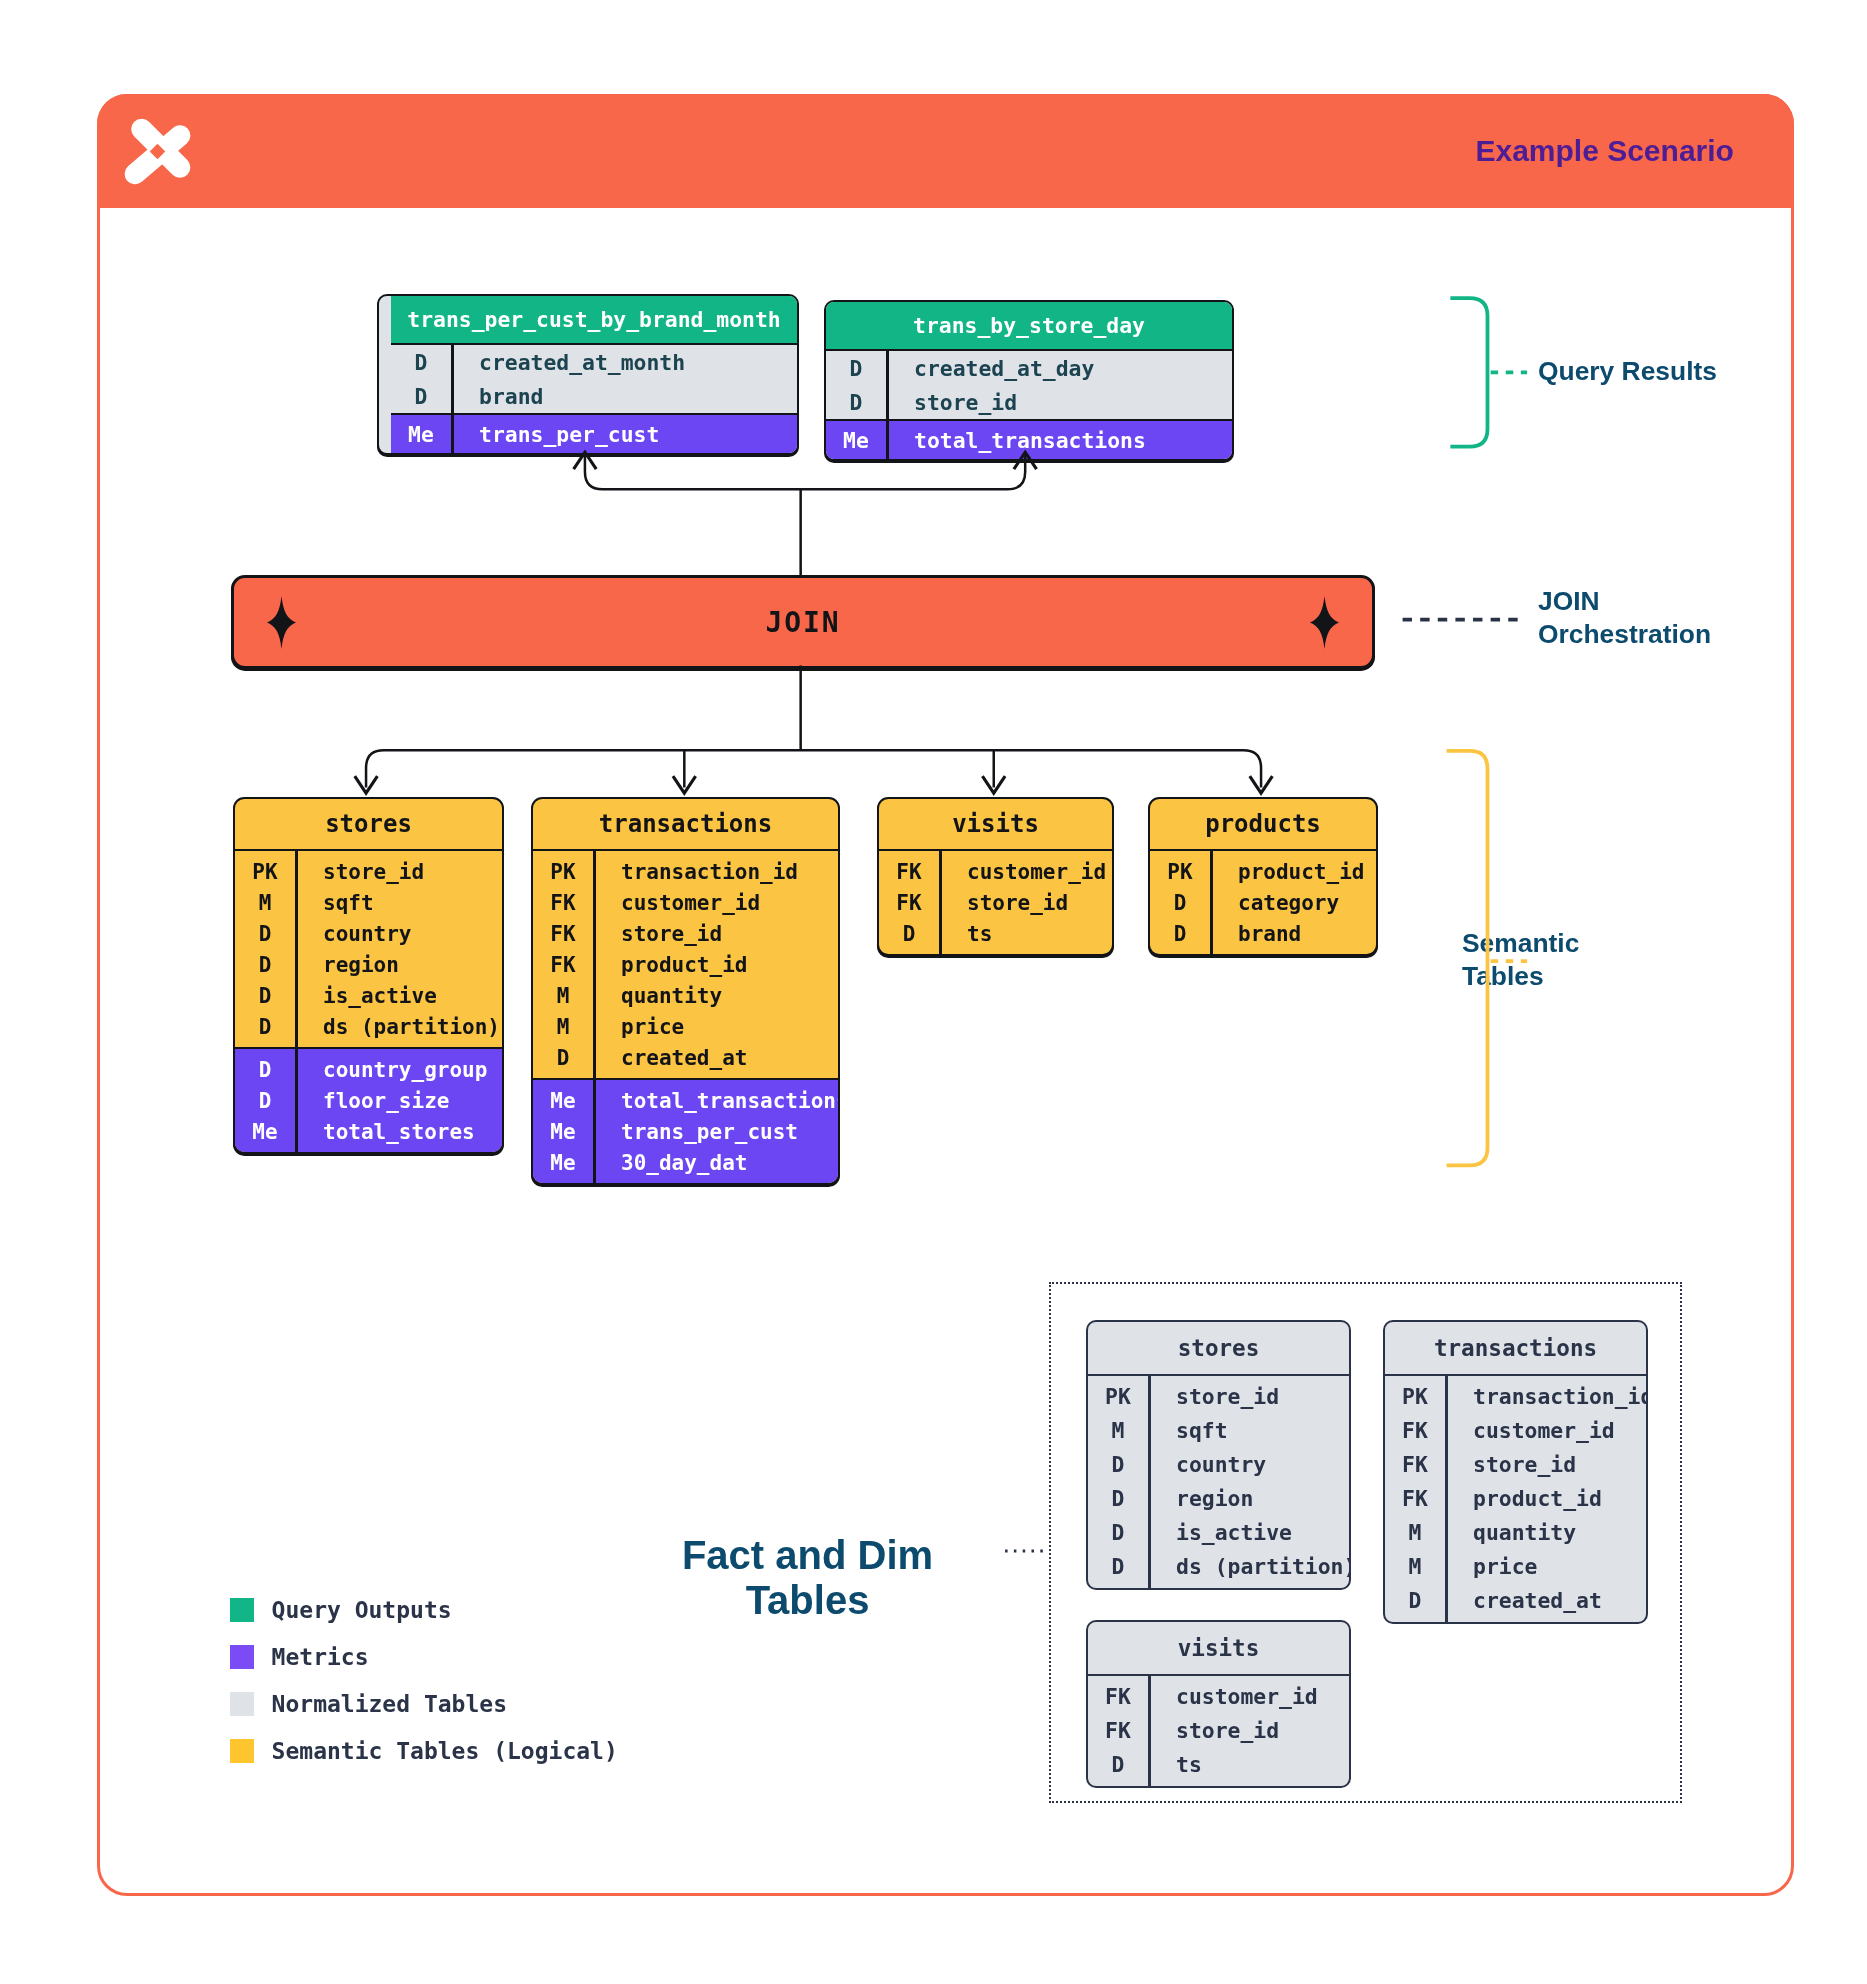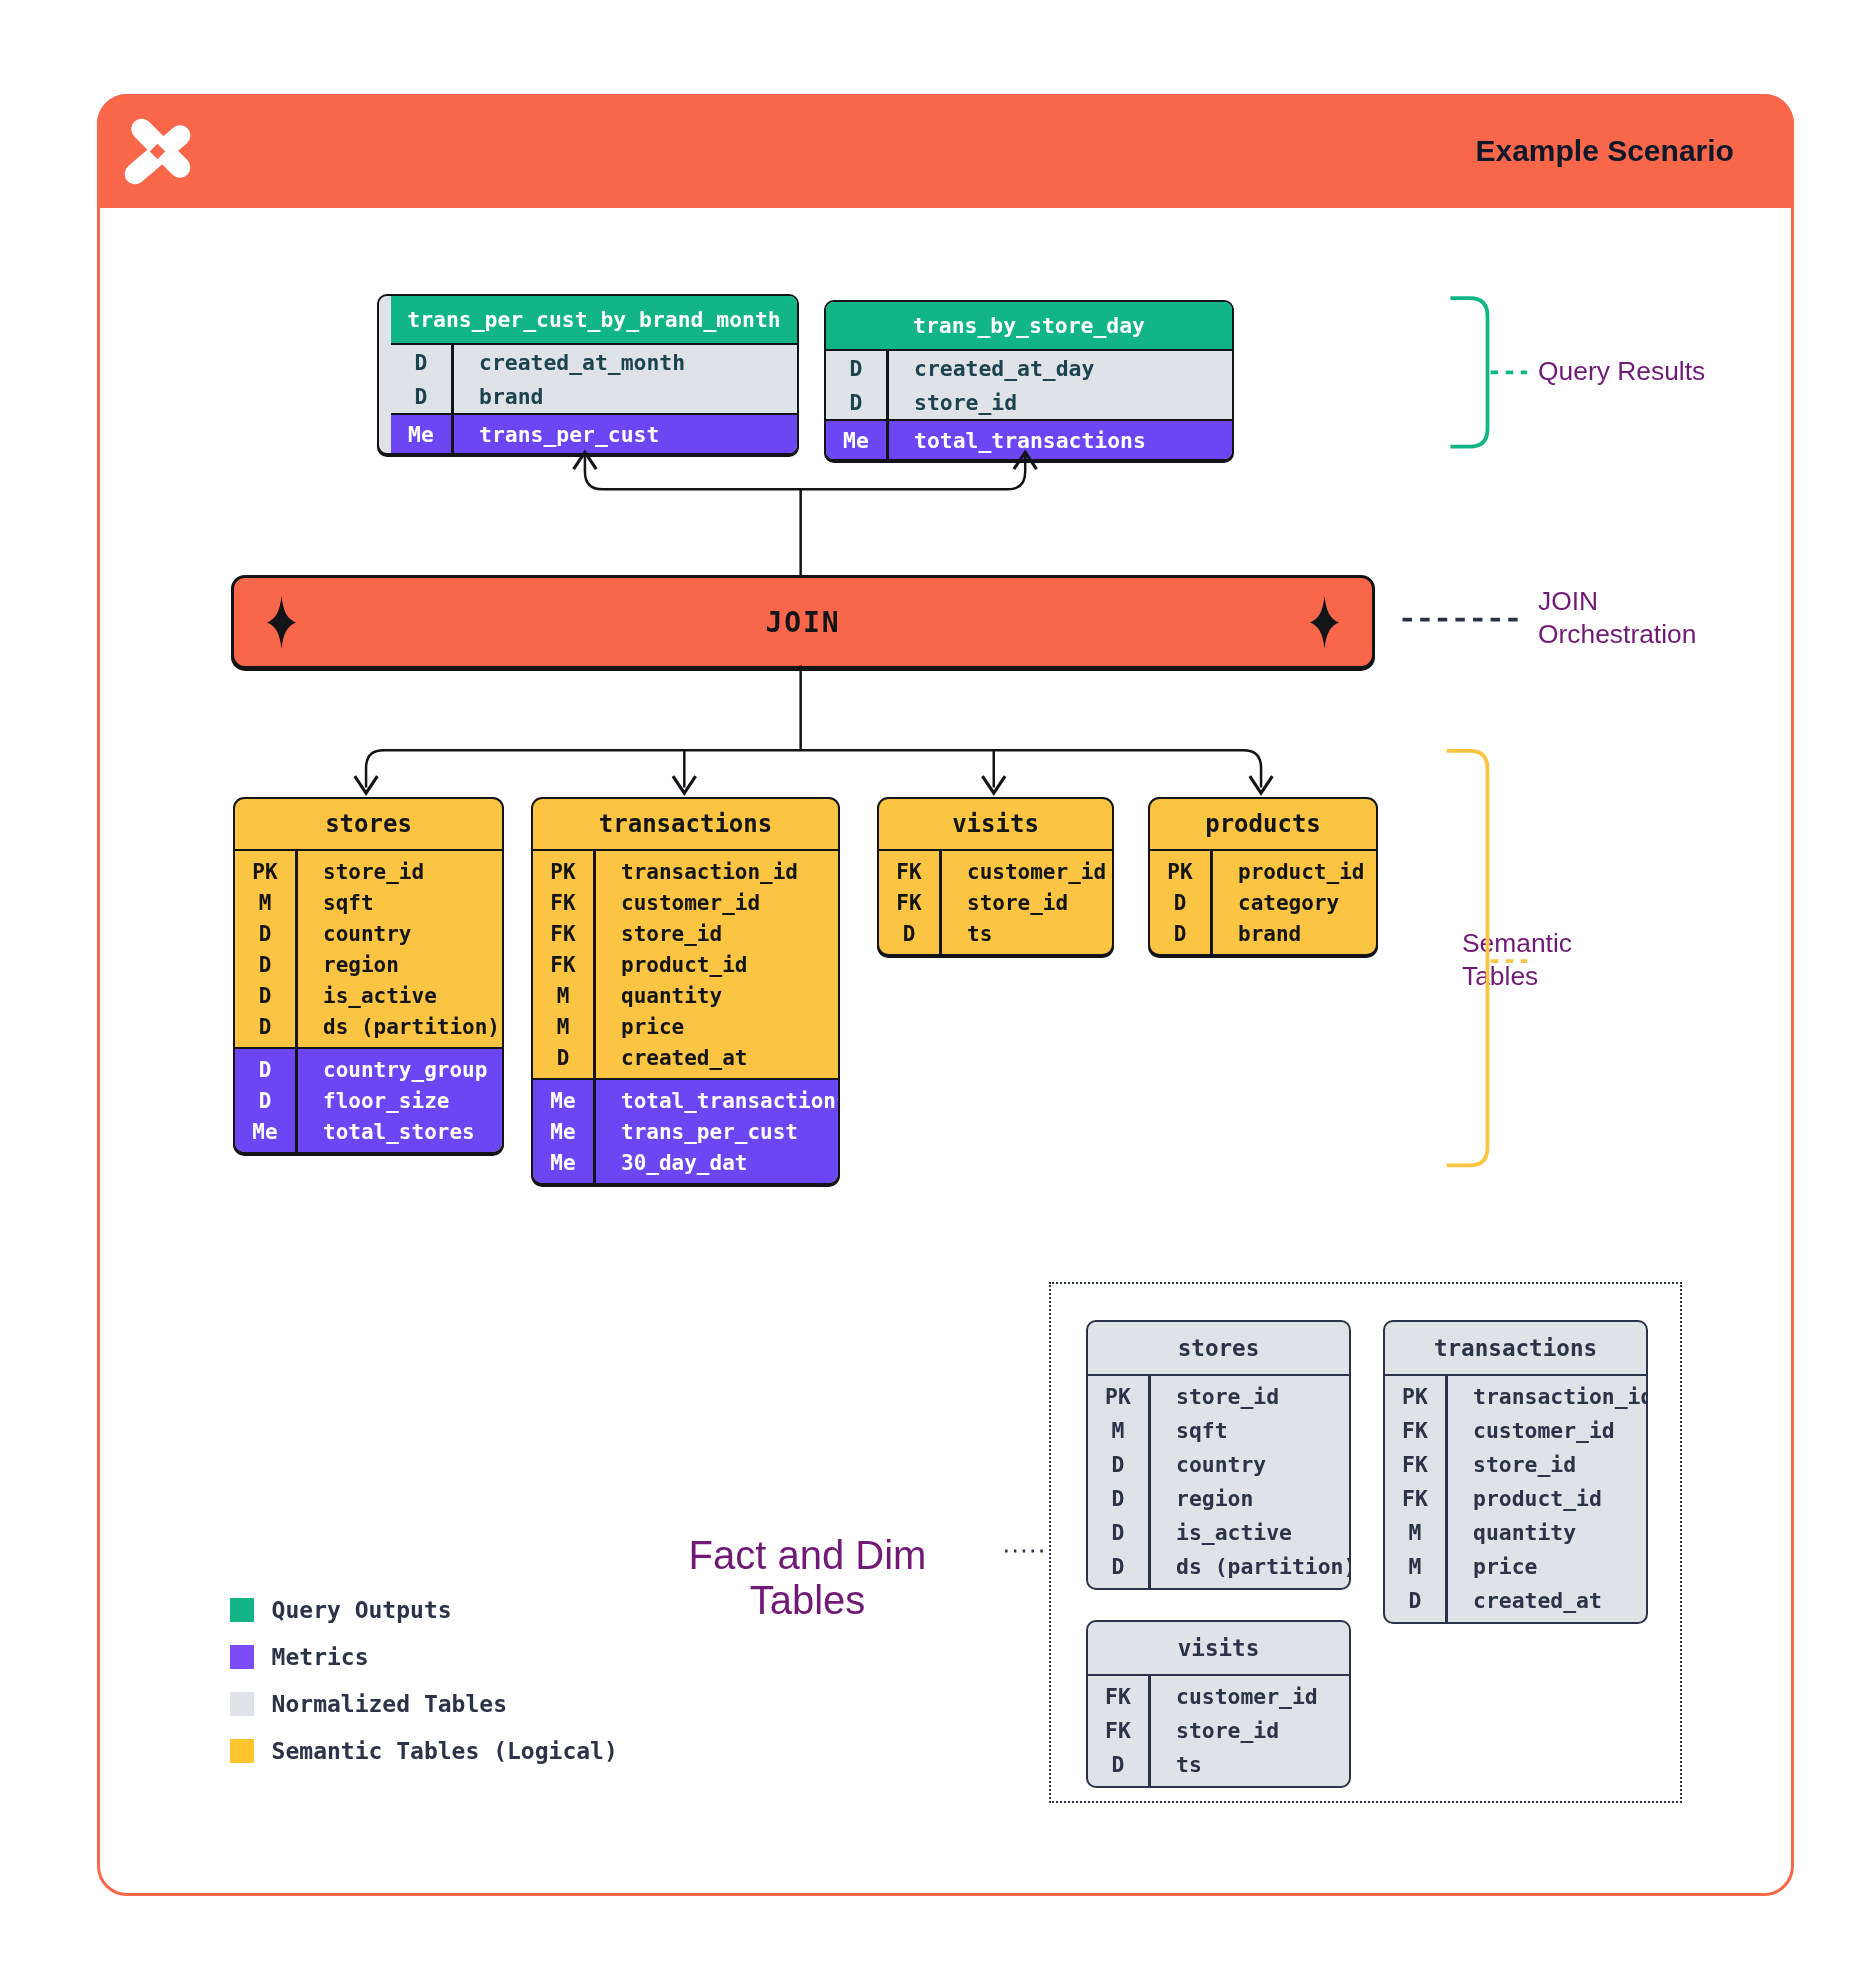--- a/index.html
+++ b/index.html
@@ -7,21 +7,21 @@
           font-family:"DejaVu Sans Mono",monospace;overflow:hidden;}
   .overlay{position:absolute;left:0;top:0;width:1868px;height:1985px;pointer-events:none;z-index:3;}
 
   
   .card{position:absolute;left:97px;top:94px;width:1691px;height:1796px;
         border:3.1px solid #F9674B;border-radius:30px;background:#ffffff;z-index:1;}
   .card-header{position:absolute;left:-3.1px;top:-3.1px;width:1697px;height:114px;
         background:#F9674B;border-radius:30px 30px 0 0;display:flex;align-items:center;}
   .logo{position:absolute;left:26.4px;top:22.6px;width:69px;height:69px;}
   .card-title{position:absolute;right:60px;top:0;height:114px;display:flex;align-items:center;
-        font-family:"Liberation Sans",sans-serif;font-weight:700;font-size:30px;color:#0f172a;}
+        font-family:"Liberation Sans",sans-serif;font-weight:700;font-size:30px;color:#4c1d95;}
 
   
   .sec{position:relative;}
   .trow{display:flex;align-items:center;}
   .trow .k{flex:0 0 60px;text-align:center;}
   .trow .v{padding-left:28px;white-space:nowrap;}
 
   
   .qtable{position:absolute;border:2.5px solid #131417;border-radius:10px;overflow:hidden;
           background:#DFE3E8;z-index:2;box-shadow:0 1.9px 0 #131417;}
@@ -58,21 +58,21 @@
            color:#2A3347;font-weight:700;font-size:22.6px;}
   .ntable .sec::before{content:"";position:absolute;left:60px;top:0;bottom:0;width:2.5px;background:#2A3347;}
   .ntable .body{padding:3.8px 0;}
   .ntable .body .trow{height:34px;color:#2A3347;font-weight:700;font-size:21.4px;}
 
   
   .dotted-box{position:absolute;left:1049px;top:1282px;width:629px;height:517px;
               border:2.5px dotted #2A3347;z-index:1;}
 
   
-  .annot{position:absolute;font-family:"Liberation Sans",sans-serif;font-weight:400;color:#701a75;z-index:2;}
+  .annot{position:absolute;font-family:"Liberation Sans",sans-serif;font-weight:700;color:#0c4a6e;z-index:2;}
   .annot-query{left:1538px;top:356px;font-size:26.4px;}
   .annot-join{left:1538px;top:585px;font-size:26.4px;line-height:33px;}
   .annot-sem{left:1462px;top:927px;font-size:26.4px;line-height:33px;}
   .annot-fact{left:656px;top:1533px;width:303px;text-align:center;font-size:40px;}
 
   
   .legend{position:absolute;left:230px;top:1586px;z-index:2;}
   .lg-item{display:flex;align-items:center;height:47px;}
   .lg-swatch{width:24px;height:24px;margin-right:17.6px;}
   .lg-label{font-weight:700;font-size:23px;color:#2A3347;white-space:nowrap;}

